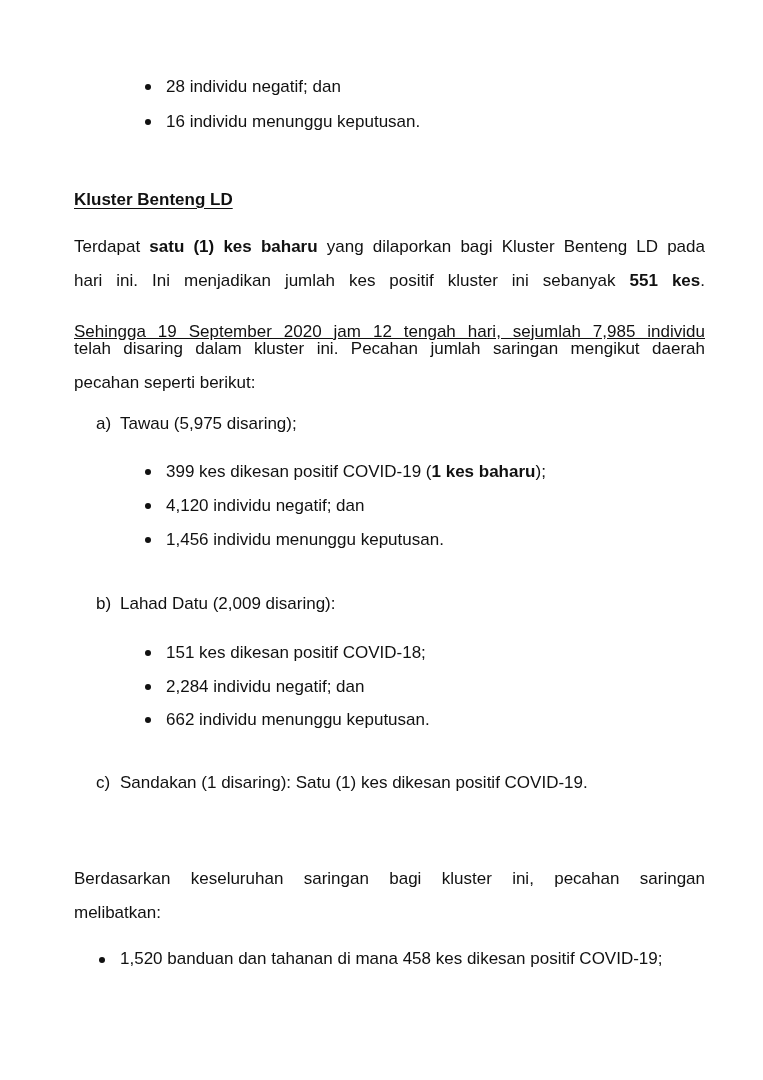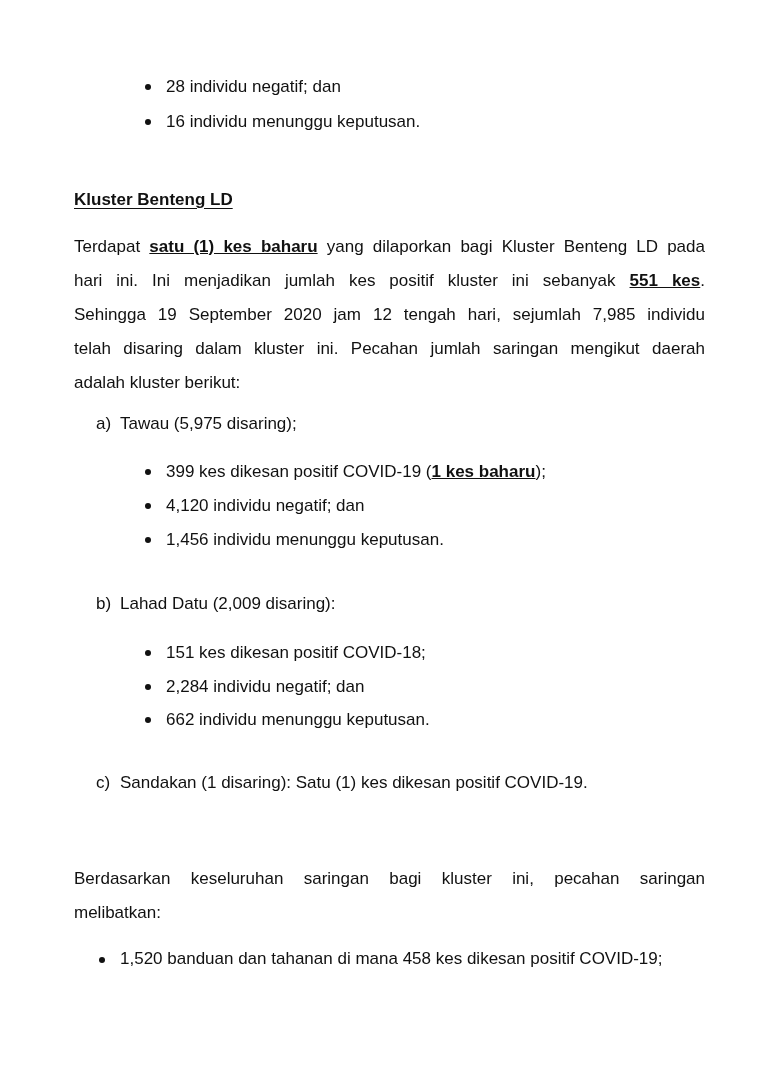--- a/index.html
+++ b/index.html
@@ -7,48 +7,48 @@
     width: 763px; height: 1080px; overflow: hidden; position: relative;
     font-family: "Liberation Sans", sans-serif; color: #111111;
     font-size: 17px;
   }
   .page { position: absolute; left: 0; top: 0; width: 763px; height: 868px; }
   .abs { position: absolute; white-space: nowrap; }
   .bullet { position: absolute; width: 6px; height: 6px; border-radius: 50%; background: #111; }
   .heading { font-weight: bold; text-decoration: underline; text-underline-offset: 3px; }
   .para-line { position: absolute; left: 74px; width: 631px; white-space: nowrap; }
   .justify { text-align: justify; text-align-last: justify; }
-  b { font-weight: bold; text-decoration: underline; }
+  b { font-weight: bold; }
 </style>
 </head>
 <body>
 
 <div class="page">
 
   <span class="bullet" style="left:145px;top:84px;"></span>
   <span class="abs" style="left:166px;top:77px;">28 individu negatif; dan</span>
   <span class="bullet" style="left:145px;top:119px;"></span>
   <span class="abs" style="left:166px;top:112px;">16 individu menunggu keputusan.</span>
 
   <span class="abs heading" style="left:74px;top:190px;">Kluster Benteng LD</span>
 
   <div class="para-line justify" style="top:237px;">
     <span>Terdapat </span><b>satu (1) kes baharu</b><span> yang dilaporkan bagi Kluster Benteng LD pada</span>
   </div>
   <div class="para-line justify" style="top:271px;">
     <span>hari ini. Ini menjadikan jumlah kes positif kluster ini sebanyak </span><b>551 kes</b><span>.</span>
   </div>
-  <div class="para-line justify" style="top:305px;">
+  <div class="para-line justify" style="top:322px;text-decoration:underline;">
     <span>Sehingga 19 September 2020 jam 12 tengah hari, sejumlah 7,985 individu</span>
   </div>
   <div class="para-line justify" style="top:339px;">
     <span>telah disaring dalam kluster ini. Pecahan jumlah saringan mengikut daerah</span>
   </div>
   <div class="para-line" style="top:373px;">
-    <span>adalah kluster berikut:</span>
+    <span>pecahan seperti berikut:</span>
   </div>
 
   <span class="abs" style="left:96px;top:414px;">a)</span>
   <span class="abs" style="left:120px;top:414px;">Tawau (5,975 disaring);</span>
 
   <span class="bullet" style="left:145px;top:469px;"></span>
   <span class="abs" style="left:166px;top:462px;"><span>399 kes dikesan positif COVID-19 (</span><b>1 kes baharu</b><span>);</span></span>
   <span class="bullet" style="left:145px;top:503px;"></span>
   <span class="abs" style="left:166px;top:496px;">4,120 individu negatif; dan</span>
   <span class="bullet" style="left:145px;top:537px;"></span>

